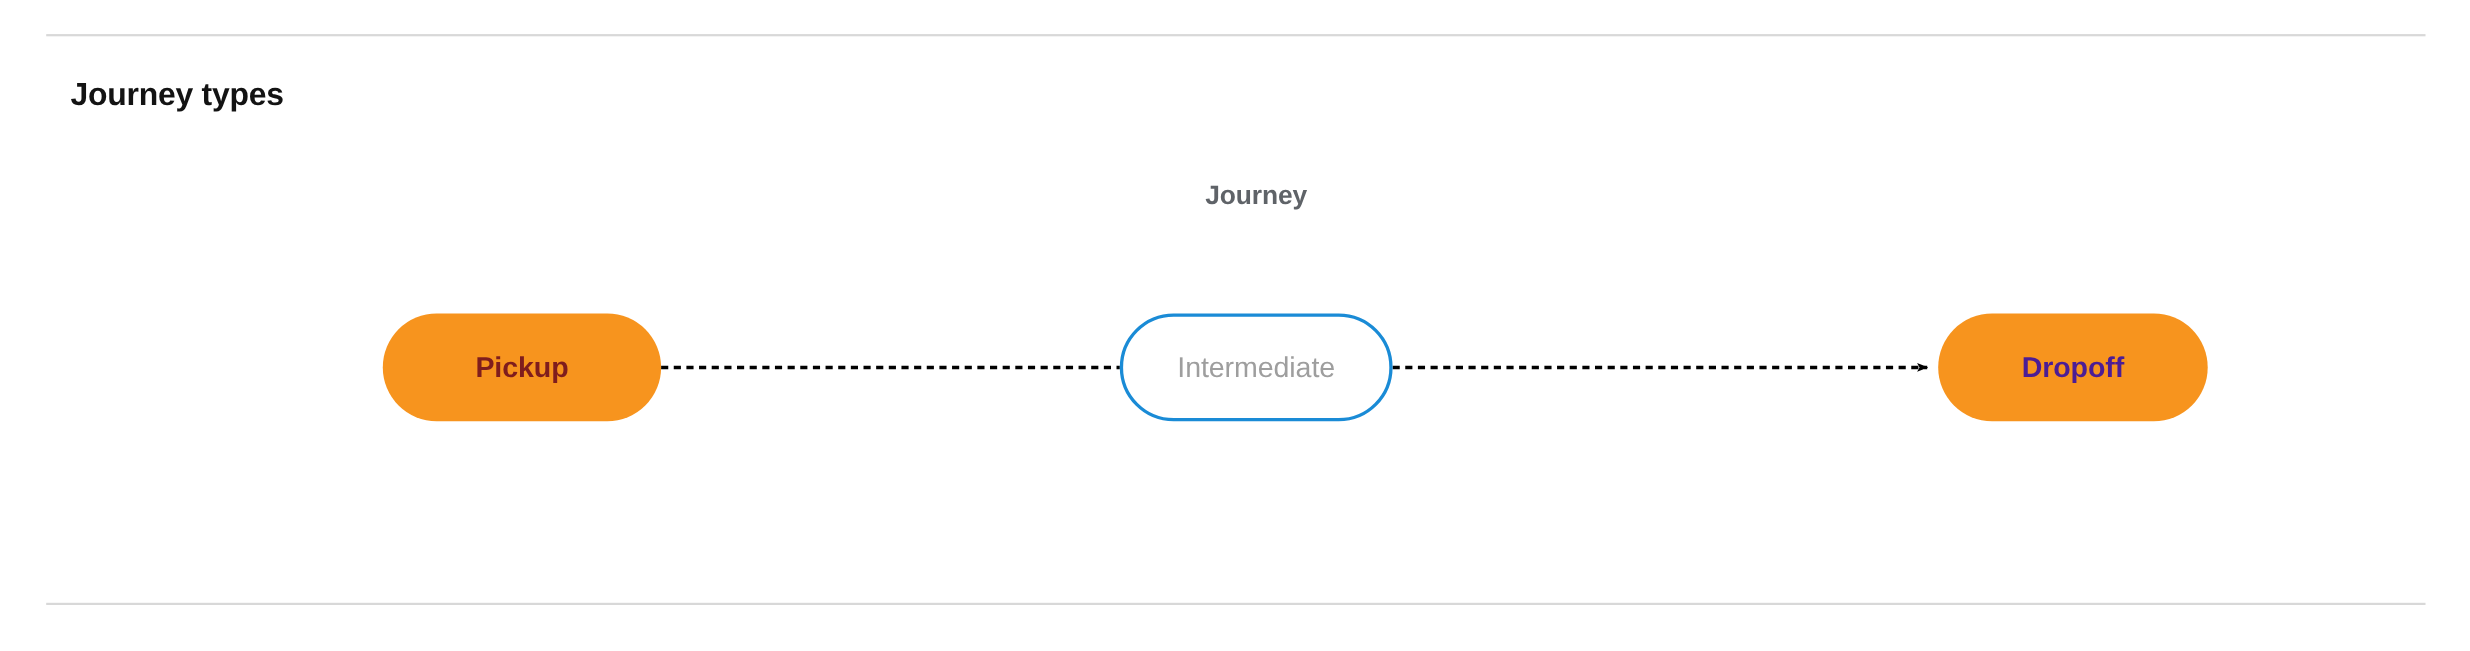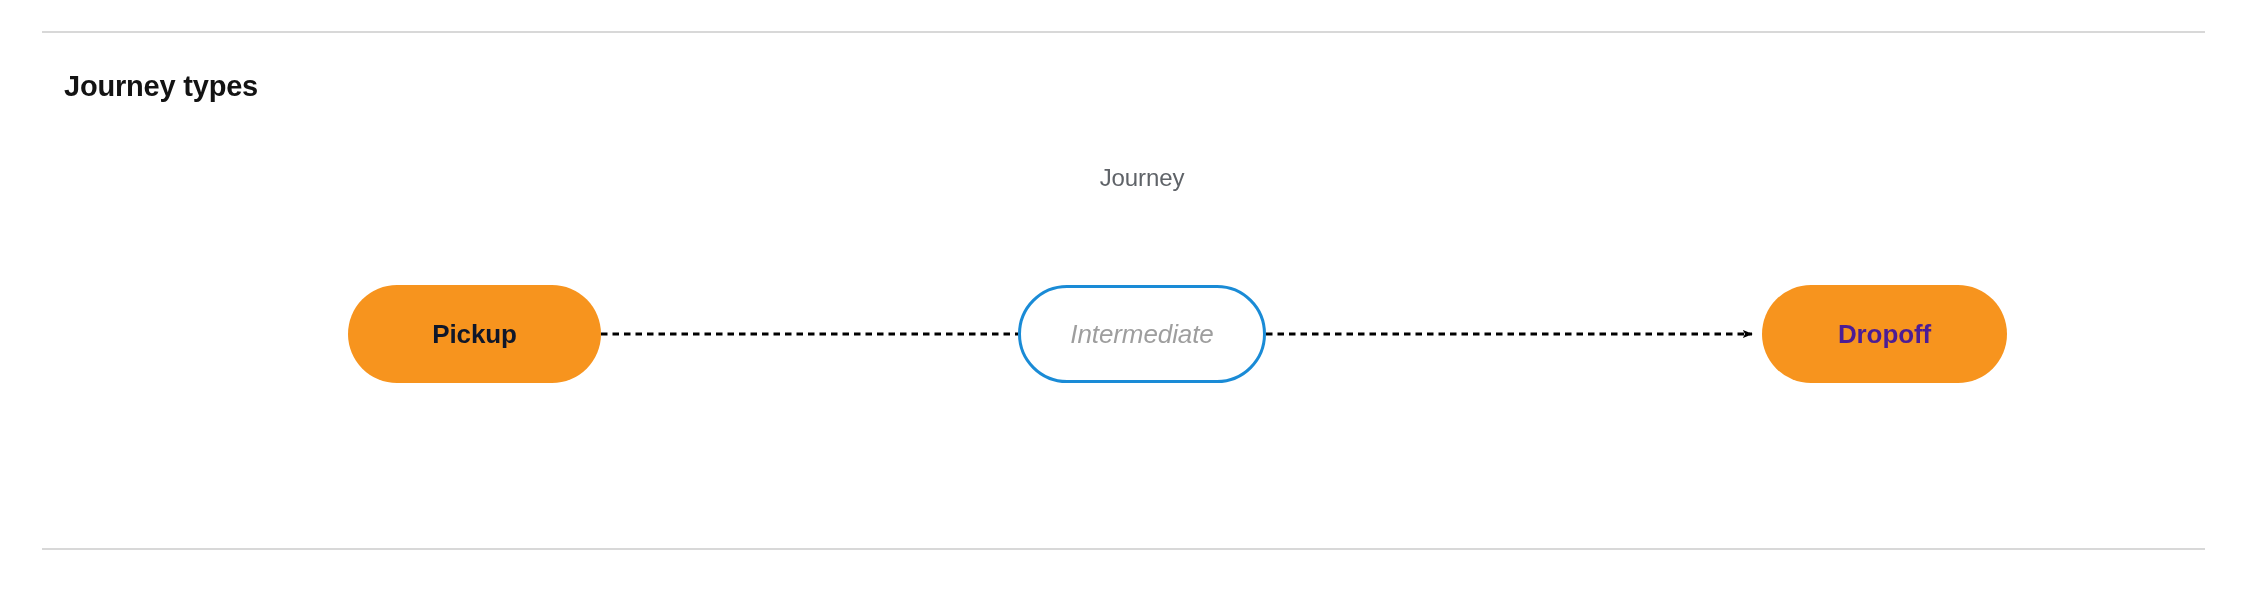--- a/index.html
+++ b/index.html
@@ -54,21 +54,21 @@
     height: 592px;
   }
 
   .journey-label {
     position: absolute;
     left: 1018px;
     top: 164px;
     width: 248px;
     text-align: center;
     font-size: 24px;
-    font-weight: normal;
+    font-weight: bold;
     color: #5f6368;
     letter-spacing: -0.1px;
     white-space: nowrap;
   }
 
   
   .connectors {
     position: absolute;
     left: 0;
     top: 0;
@@ -88,32 +88,31 @@
     box-sizing: border-box;
     font-size: 26px;
     letter-spacing: -0.1px;
     white-space: nowrap;
   }
 
   .node.pickup {
     left: 348px;
     width: 253px;
     background: #f7941e;
-    color: #0f172a;
+    color: #7f1d1d;
     font-weight: bold;
   }
 
   .node.intermediate {
     left: 1018px;
     width: 248px;
     background: #ffffff;
     border: 3px solid #1a8bd6;
     color: #9e9e9e;
     font-weight: normal;
-    font-style: italic;
   }
 
   .node.dropoff {
     left: 1762px;
     width: 245px;
     background: #f7941e;
     color: #4c1d95;
     font-weight: bold;
   }
 </style>

